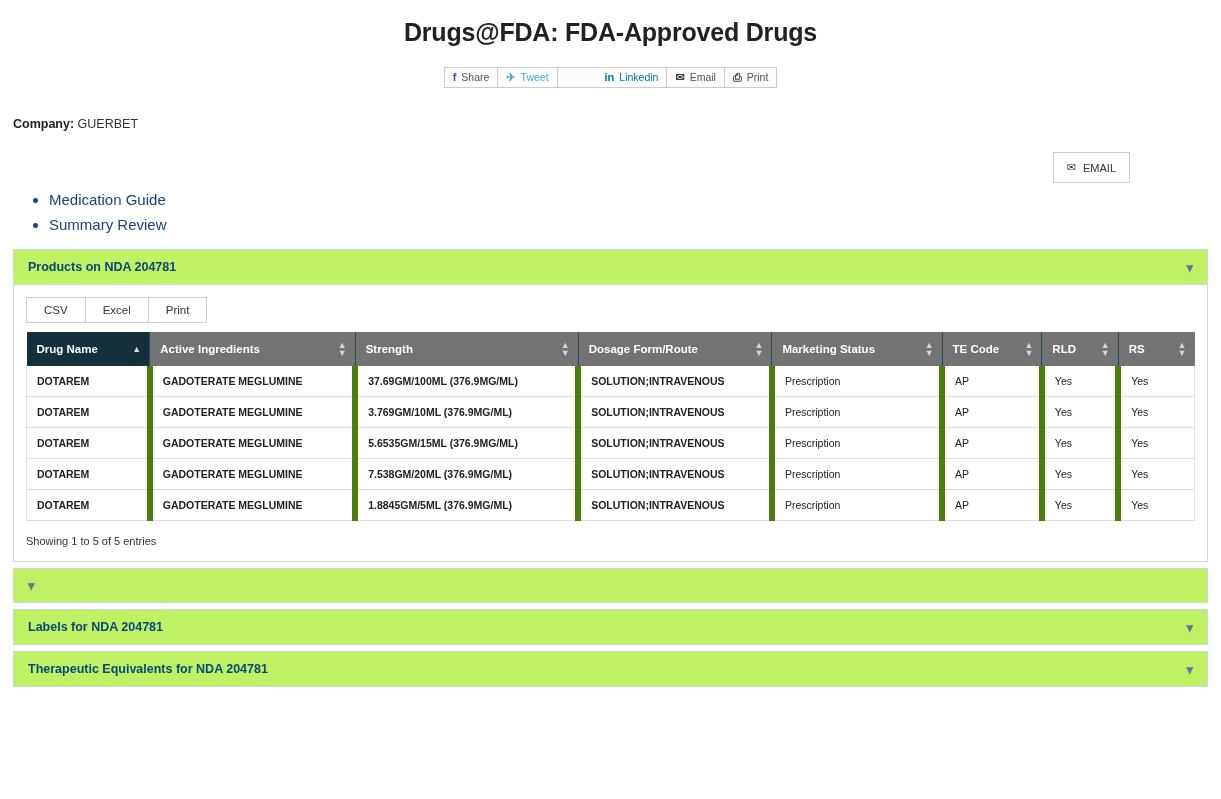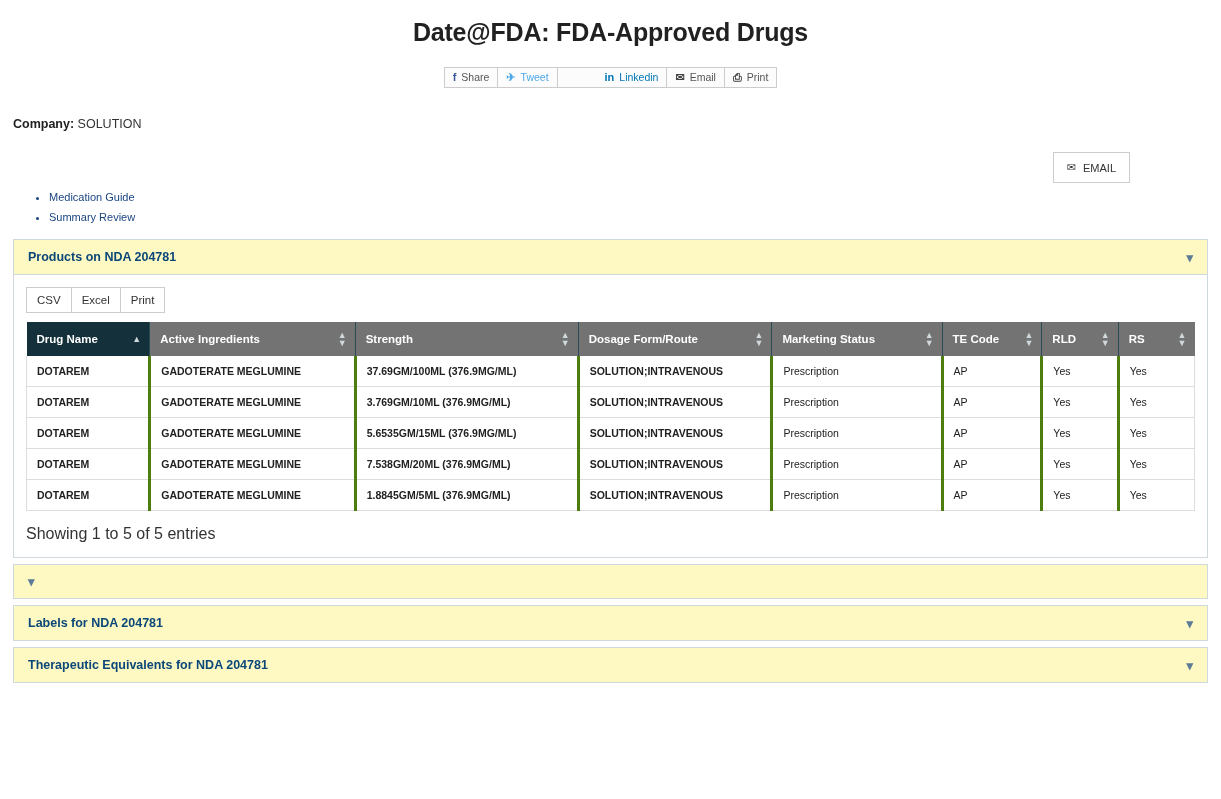--- a/index.html
+++ b/index.html
@@ -97,35 +97,35 @@
     cursor: pointer;
   }
 
   .doc-list {
     margin: 8px 0 0 0;
     padding-left: 36px;
     list-style: disc;
   }
   .doc-list li {
     margin-bottom: 8px;
-    font-size: 11px;
+    font-size: 15px;
     color: #1a4480;
   }
   .doc-list li a {
     color: #1a4480;
     text-decoration: none;
   }
 
   .panel {
     border: 1px solid #cfd8dc;
     margin-top: 16px;
     background: #fff;
   }
   .panel-header {
-    background: #fef9c3;
+    background: #bef264;
     border-bottom: 1px solid #cfd8dc;
     padding: 10px 14px;
     font-size: 12.5px;
     font-weight: bold;
     color: #0b4778;
     display: flex;
     align-items: center;
     justify-content: space-between;
     cursor: pointer;
   }
@@ -136,21 +136,21 @@
   }
   .panel.collapsed { border: 1px solid #cfd8dc; margin-top: 6px; }
   .panel.collapsed .panel-header { border-bottom: none; }
 
   .panel-body { padding: 12px 12px 0 12px; }
 
   .export-btns { display: flex; }
   .export-btn {
     border: 1px solid #cccccc;
     background: #ffffff;
-    padding: 6px 10px;
+    padding: 6px 17px;
     font-size: 11.5px;
     color: #333;
     cursor: pointer;
     margin-right: -1px;
   }
 
   table.dt {
     width: 100%;
     border-collapse: collapse;
     margin-top: 9px;
@@ -178,44 +178,44 @@
     font-size: 9px;
     line-height: 8px;
     color: #cfd8dc;
     display: flex;
     flex-direction: column;
   }
   table.dt thead th.sorted { background: #14303a; }
   table.dt tbody td {
     padding: 9px 10px;
     border-bottom: 1px solid #dddddd;
-    border-right: 3px solid #4d7c0f;
+    border-right: 6px solid #4d7c0f;
     color: #212121;
     font-size: 10.5px;
     vertical-align: middle;
   }
   table.dt tbody td:last-child { border-right: 1px solid #dddddd; }
   table.dt tbody tr td:first-child { border-left: 1px solid #dddddd; }
   table.dt tbody td.strong { font-weight: bold; }
   table.dt tbody td.plain { font-weight: normal; }
 
   .showing {
-    font-size: 16px;
+    font-size: 11px;
     color: #333;
     padding: 14px 0 14px 0;
   }
 
   a { color: #1a4480; }
 </style>
 </head>
 <body>
 
 <div>
 
-  <h1 class="page-title">Date@FDA: FDA-Approved Drugs</h1>
+  <h1 class="page-title">Drugs@FDA: FDA-Approved Drugs</h1>
 
   <div class="share-bar">
     <div class="share-btn facebook">
       <span class="ic">f</span>
       <span>Share</span>
     </div>
     <div class="share-btn twitter">
       <span class="ic">✈</span>
       <span>Tweet</span>
     </div>
@@ -232,21 +232,21 @@
       <span>Print</span>
     </div>
   </div>
 
   <div class="content">
 
 
     <div class="meta">
       <div>
         <span class="lbl">Company:</span>
-        <span class="val">SOLUTION</span>
+        <span class="val">GUERBET</span>
       </div>
     </div>
 
     <div class="email-btn-wrap">
       <div class="email-btn">
         <span>✉</span>
         <span>EMAIL</span>
       </div>
     </div>
 

